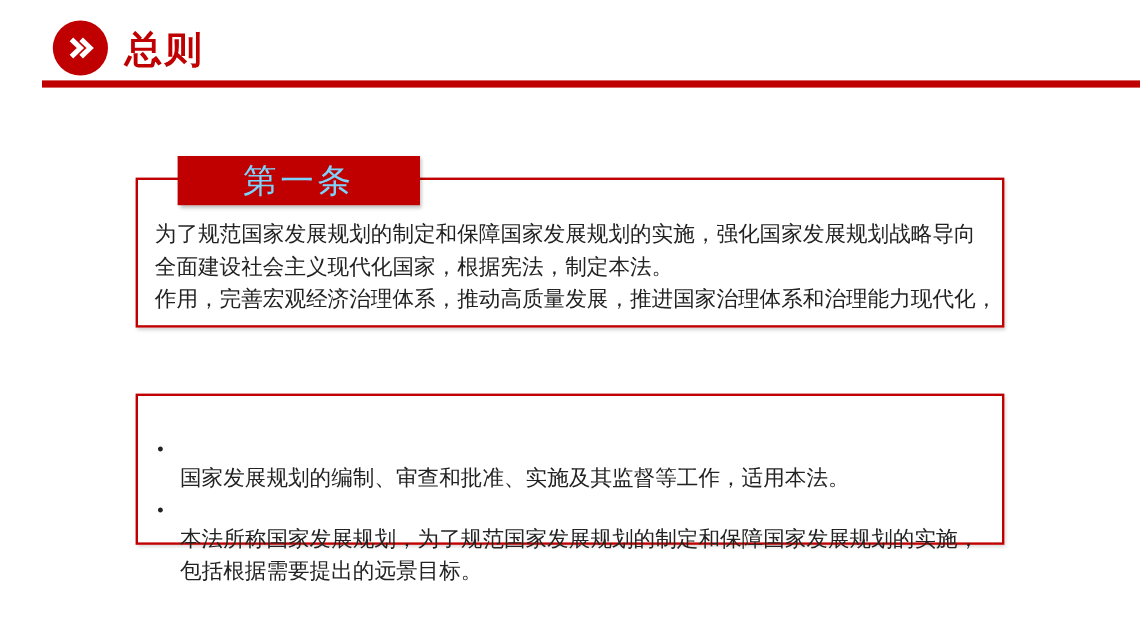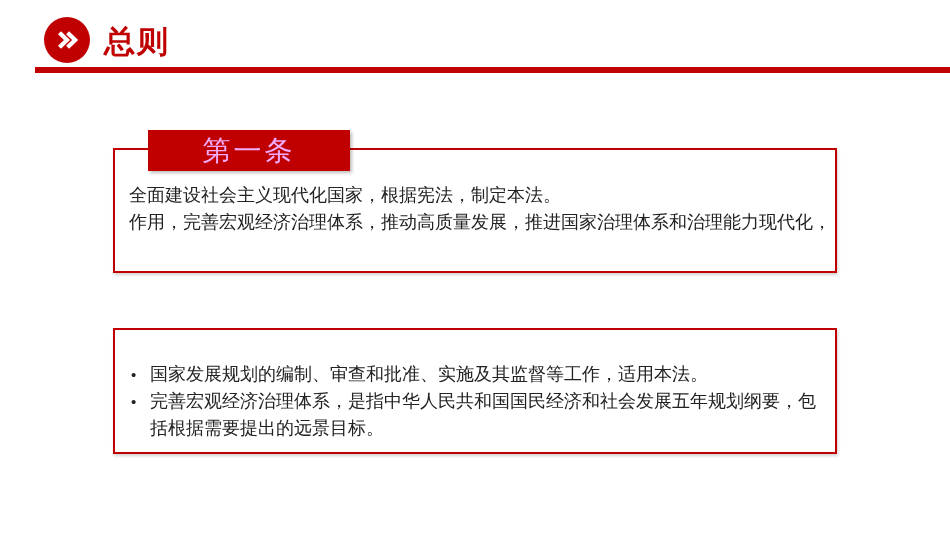--- a/index.html
+++ b/index.html
@@ -42,21 +42,21 @@
     box-sizing:border-box;
     box-shadow:1px 2px 3px rgba(0,0,0,0.18);
   }
   .article-1{top:148px;height:125px;}
   .article-2{top:328px;height:126px;}
 
   .tab{
     position:absolute;left:33px;top:-20px;
     width:202px;height:41px;
     background:var(--red);
-    color:#f0abfc;
+    color:#7dd3fc;
     display:flex;align-items:center;justify-content:center;
     font-size:28px;letter-spacing:3px;
     box-shadow:2px 2px 3px rgba(0,0,0,0.25);
     z-index:2;
   }
 
   .body-text{
     padding:32px 12px 0 14px;
     font-size:18px;line-height:27px;
     color:var(--ink);
@@ -69,52 +69,53 @@
   }
   .bullets li{
     display:flex;
     font-size:18px;line-height:27px;
     color:var(--ink);
   }
   .bullet-marker{
     flex:0 0 19px;width:19px;
     font-size:15px;
   }
-  .bullet-text{flex:1 1 auto;}
+  .bullet-text{flex:1 1 auto;margin-top:24px;}
 </style>
 </head>
 <body>
 
 <div class="slide">
 
   <div class="header-icon">
     <svg width="30" height="30" viewBox="0 0 24 24" aria-hidden="true">
       <path d="M6 6.2 L12 12 L6 17.8" fill="none" stroke="#ffffff" stroke-width="3.4"></path>
       <path d="M12.5 6.2 L18.5 12 L12.5 17.8" fill="none" stroke="#ffffff" stroke-width="3.4"></path>
     </svg>
   </div>
   <h1 class="page-title">总则</h1>
   <div class="header-rule"></div>
 
   <section class="article article-1">
     <div class="tab">
       <span>第一条</span>
     </div>
     <div class="body-text">
+      <div class="line">为了规范国家发展规划的制定和保障国家发展规划的实施，强化国家发展规划战略导向</div>
       <div class="line">全面建设社会主义现代化国家，根据宪法，制定本法。</div>
       <div class="line">作用，完善宏观经济治理体系，推动高质量发展，推进国家治理体系和治理能力现代化，</div>
     </div>
   </section>
 
   <section class="article article-2">
     <ul class="bullets">
       <li>
         <span class="bullet-marker">•</span>
         <span class="bullet-text">国家发展规划的编制、审查和批准、实施及其监督等工作，适用本法。</span>
       </li>
       <li>
         <span class="bullet-marker">•</span>
-        <span class="bullet-text">完善宏观经济治理体系，是指中华人民共和国国民经济和社会发展五年规划纲要，包括根据需要提出的远景目标。</span>
+        <span class="bullet-text">本法所称国家发展规划，为了规范国家发展规划的制定和保障国家发展规划的实施，包括根据需要提出的远景目标。</span>
       </li>
     </ul>
   </section>
 
 </div>
 
 </body></html>

